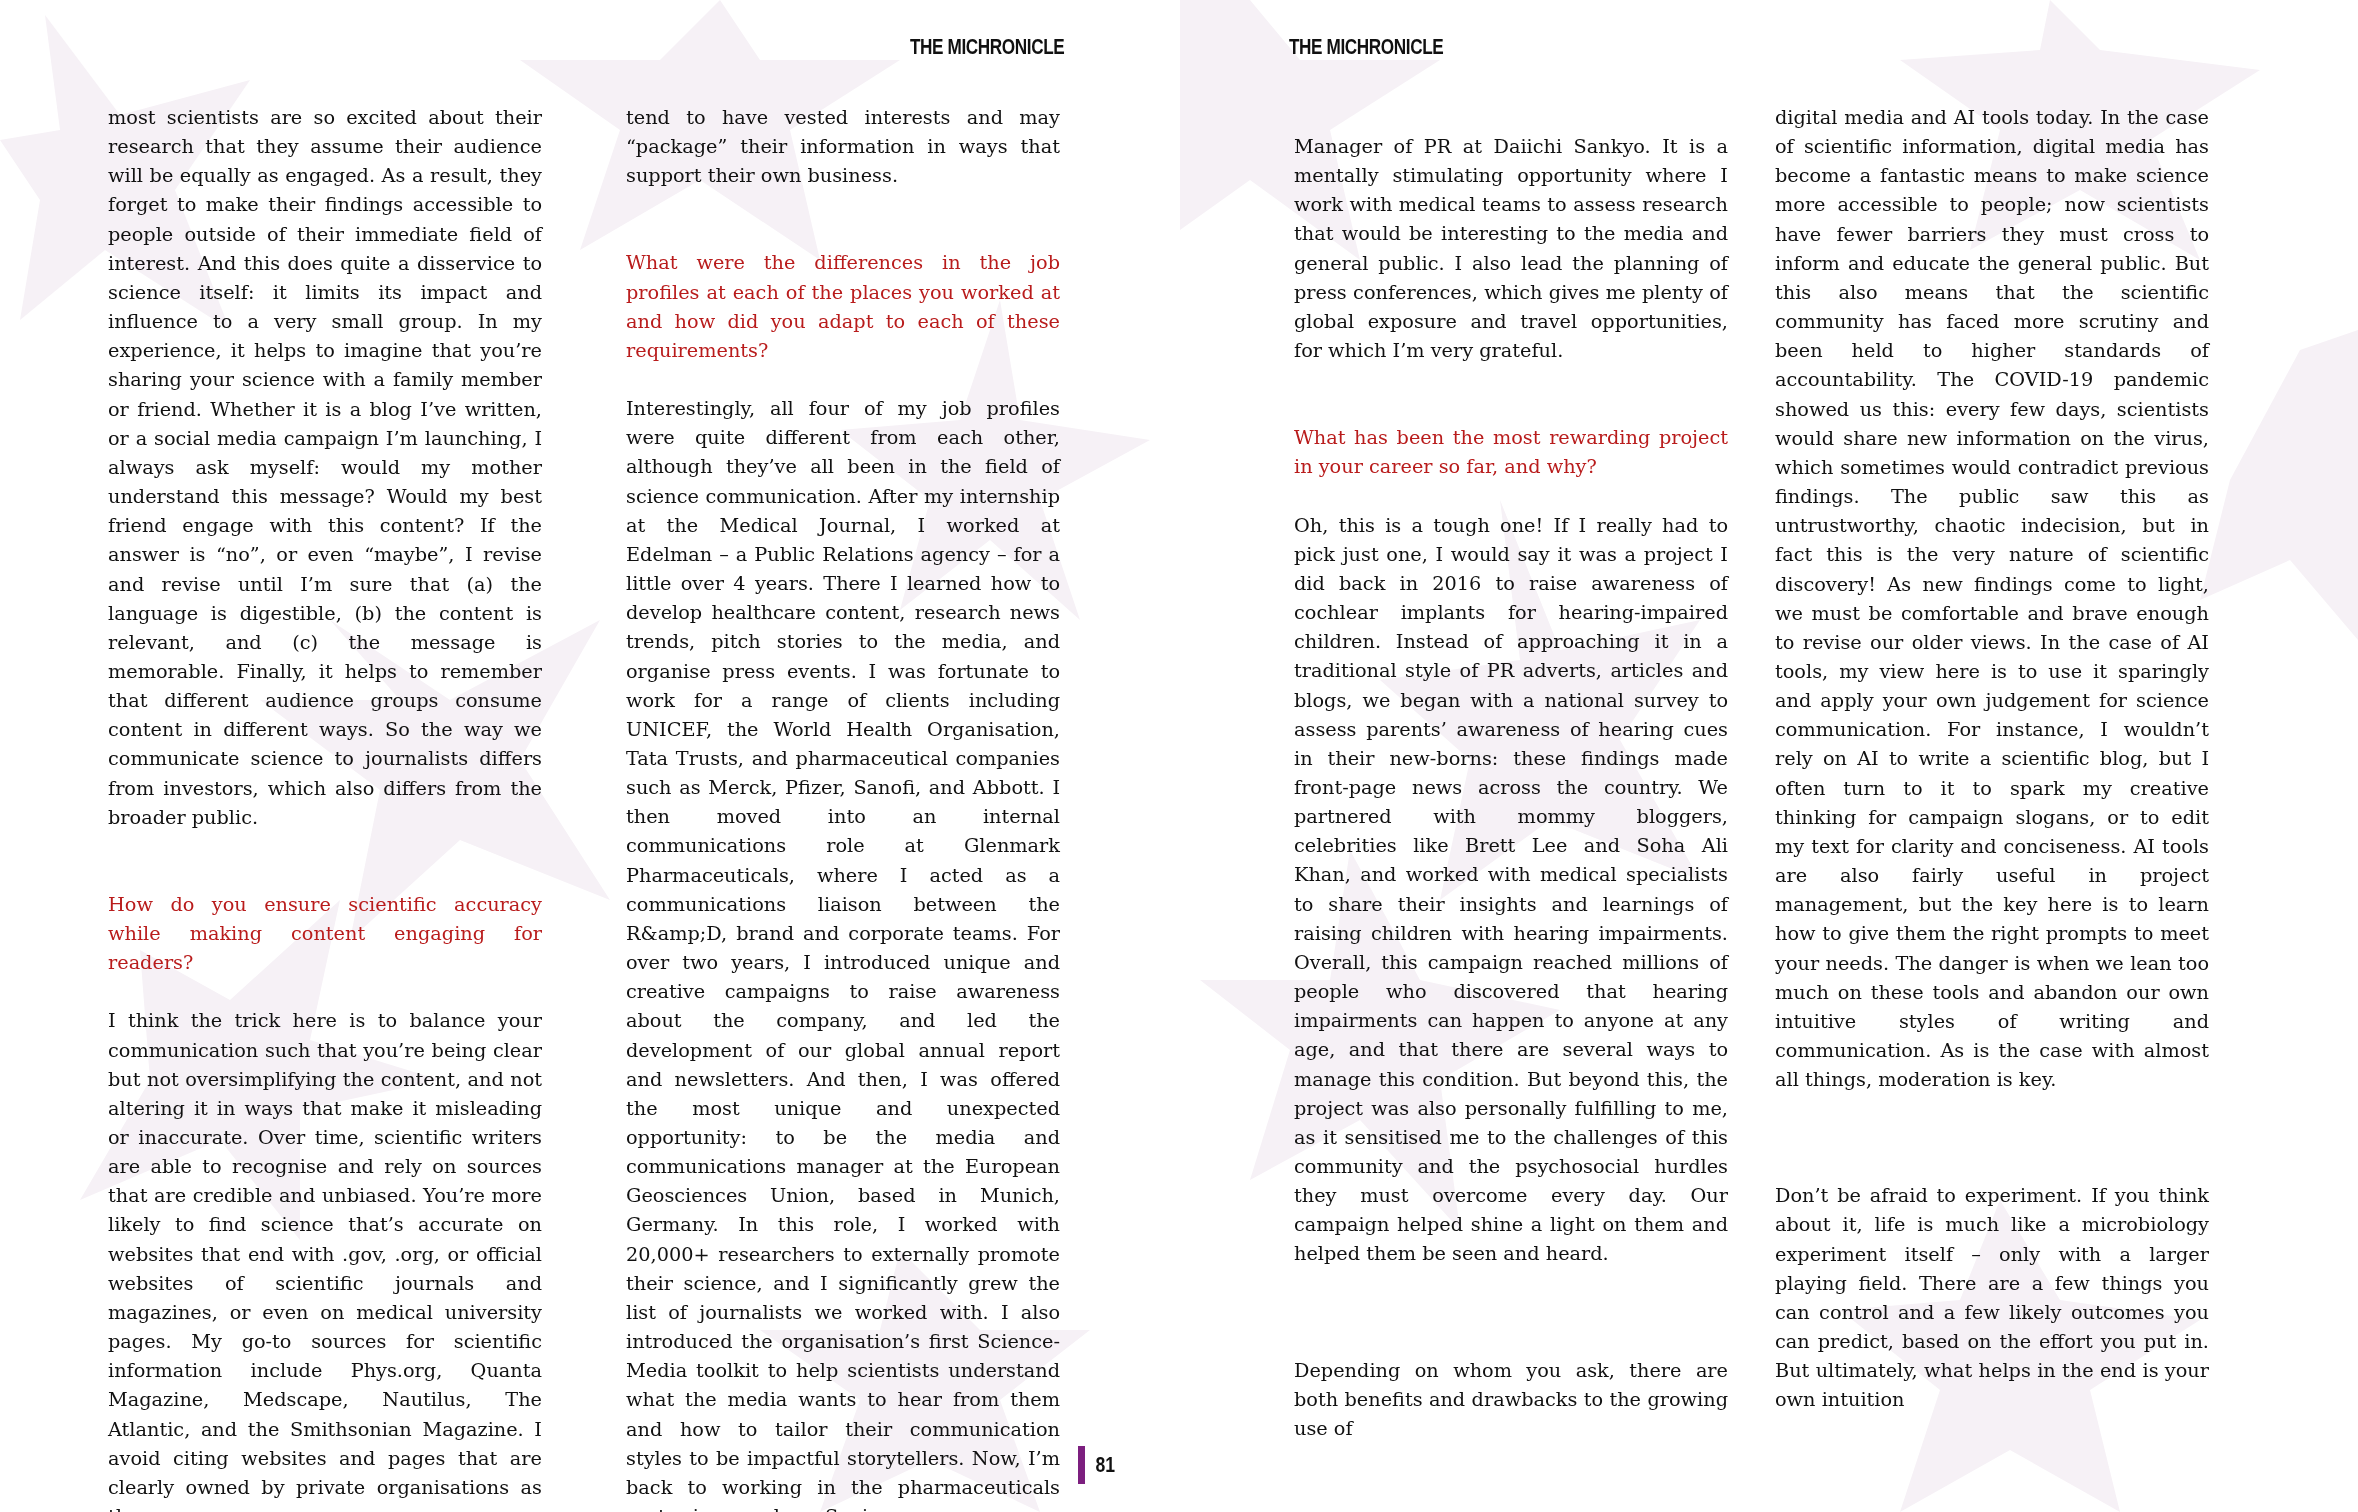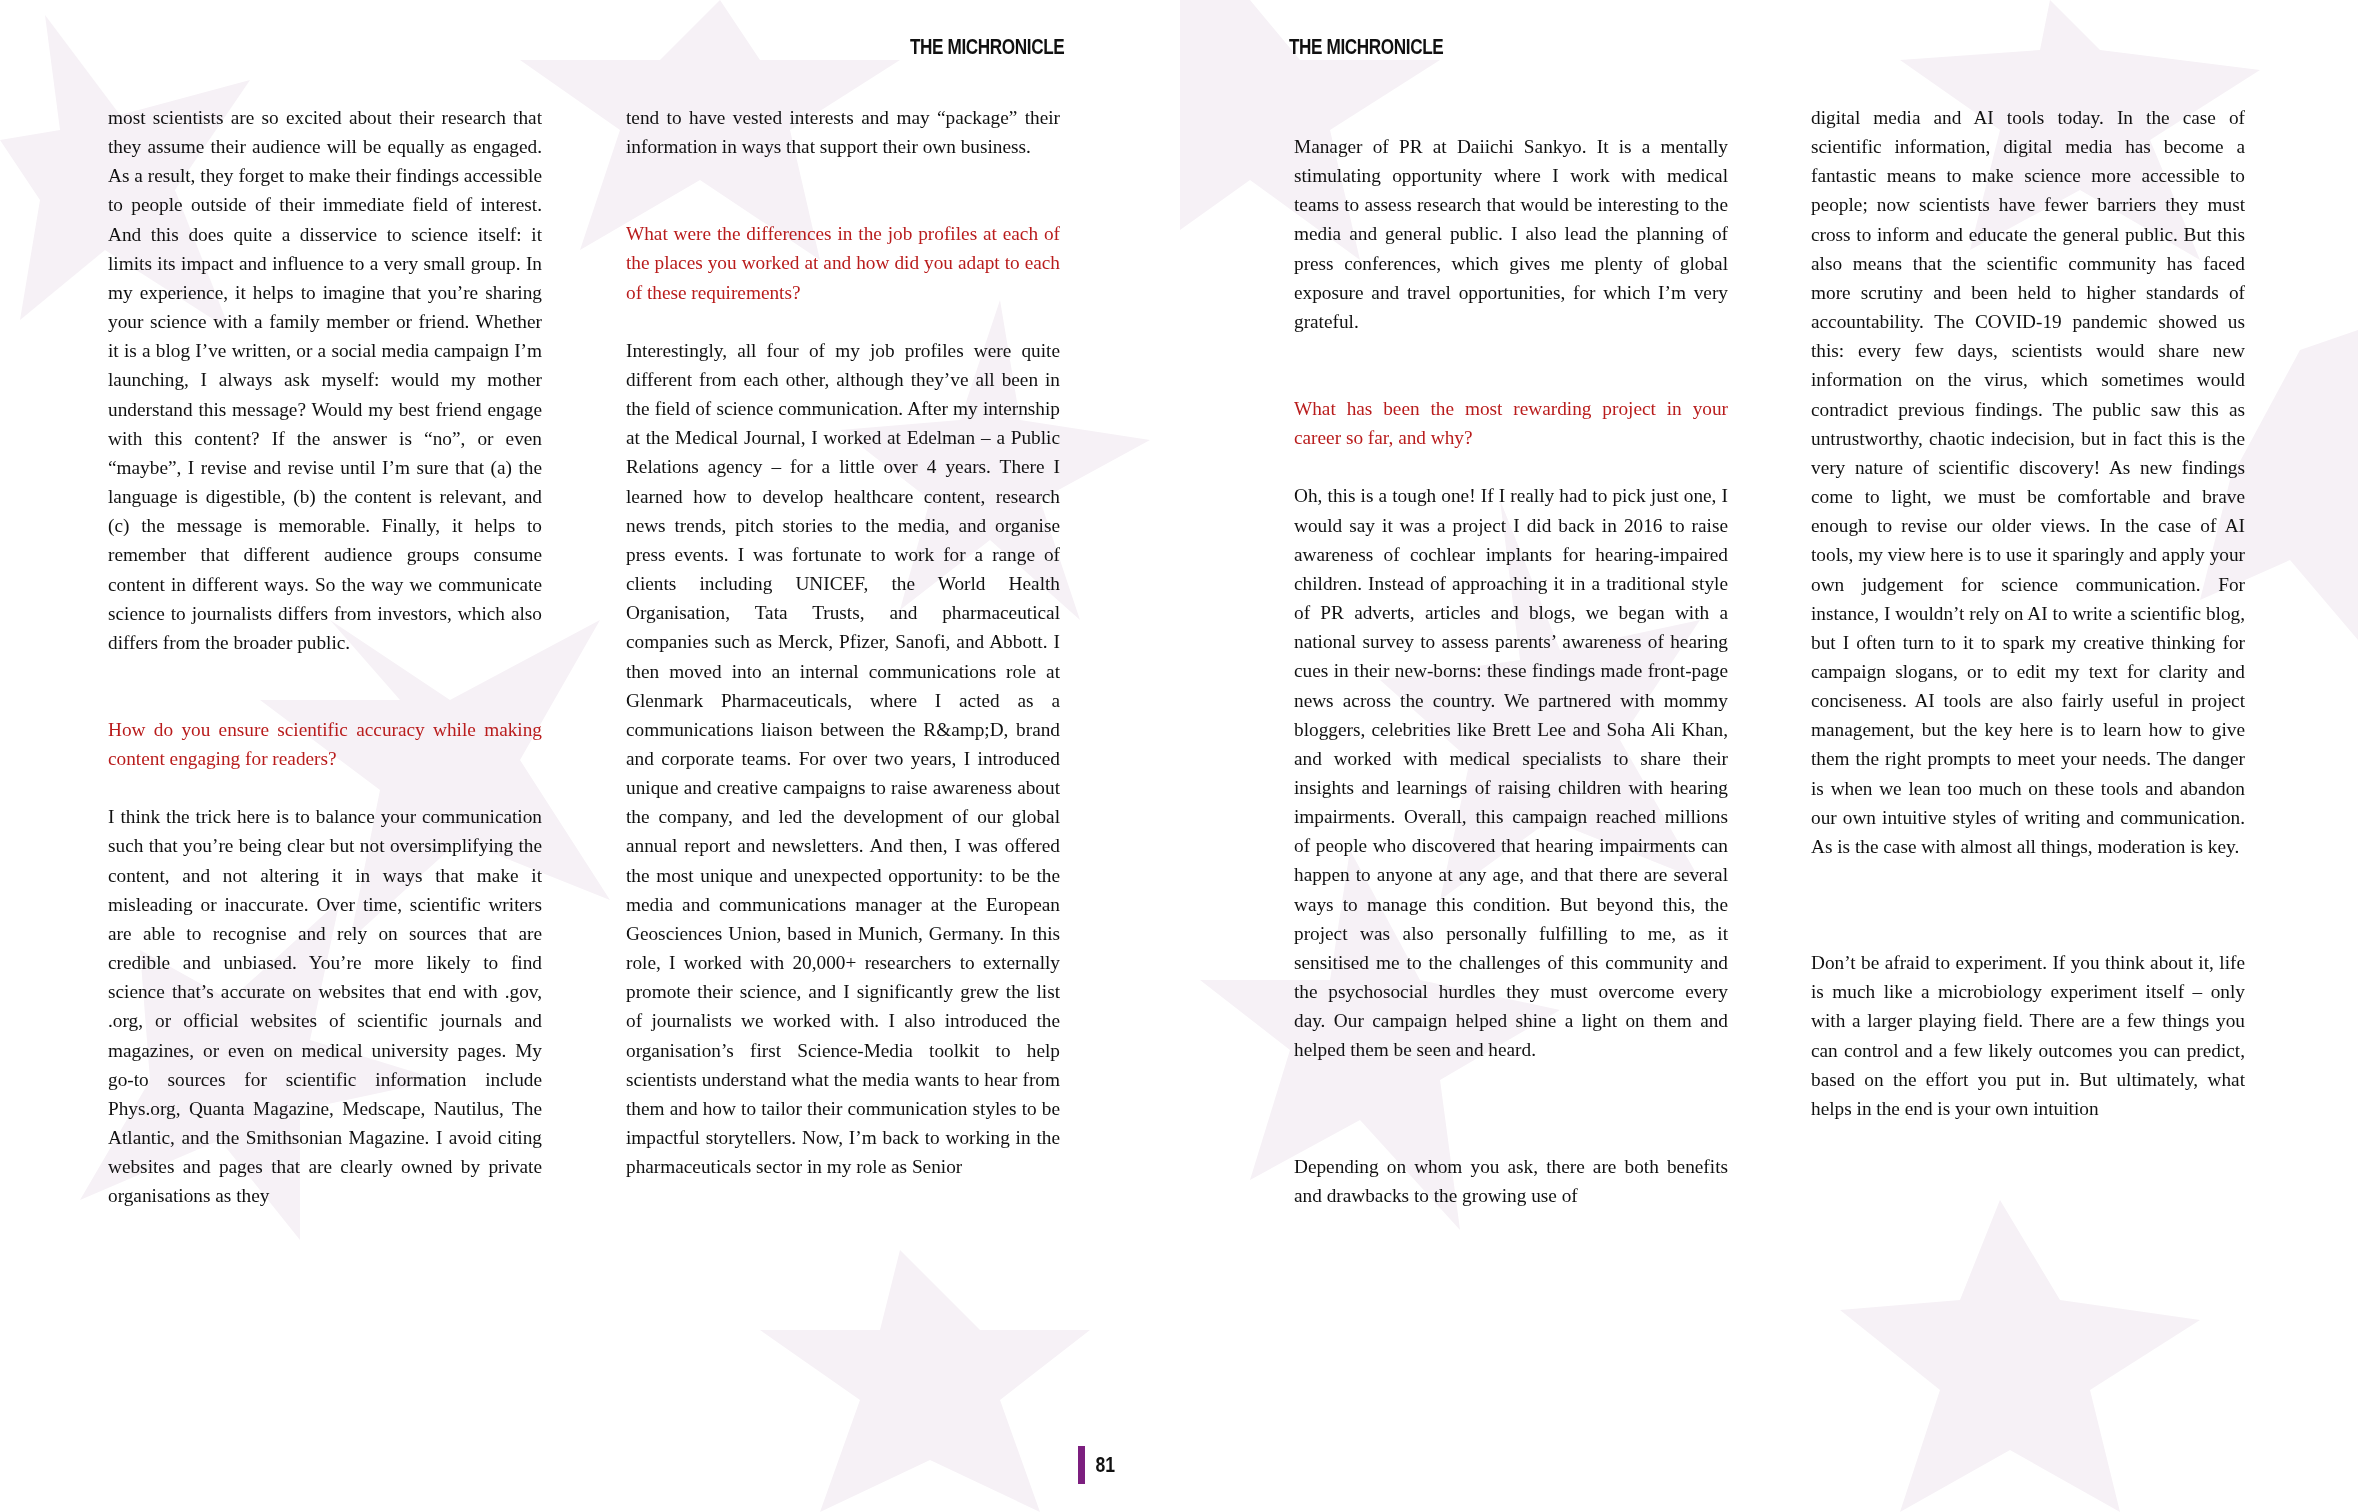--- a/index.html
+++ b/index.html
@@ -20,28 +20,28 @@
     font-weight: bold; font-size: 22px; letter-spacing: -0.5px;
     transform: scaleX(0.78); transform-origin: left top;
     color: #111;
   }
   .page-left .running-head { left: 910px; }
   .page-right .running-head { left: 110px; }
   .col {
     position: absolute; top: 103px; width: 434px;
     font-size: 19.3px; line-height: 29.15px; text-align: justify;
   }
-  .col p { margin: 0; font-family: Liberation Serif, serif; }
+  .col p { margin: 0; }
   .col .q { color: #b91c1c; }
   .gap-lg { height: 58px; }
   .gap-md { height: 29px; }
   .page-left .c1 { left: 108px; }
   .page-left .c2 { left: 626px; }
   .page-right .c3 { left: 115px; margin-top: 29px; }
-  .page-right .c4 { left: 632px; }
+  .page-right .c4 { left: 596px; }
   .folio {
     position: absolute; top: 1446px;
     display: flex; align-items: center;
     font-family: "Liberation Sans", sans-serif; font-weight: bold; font-size: 22px;
   }
   .folio .bar { width: 7px; height: 38px; background: #7c1f7f; }
   .folio-left { left: 1078px; }
   .folio-left .num { margin-left: 8px; transform: scaleX(0.8); }
 </style>
 </head>

